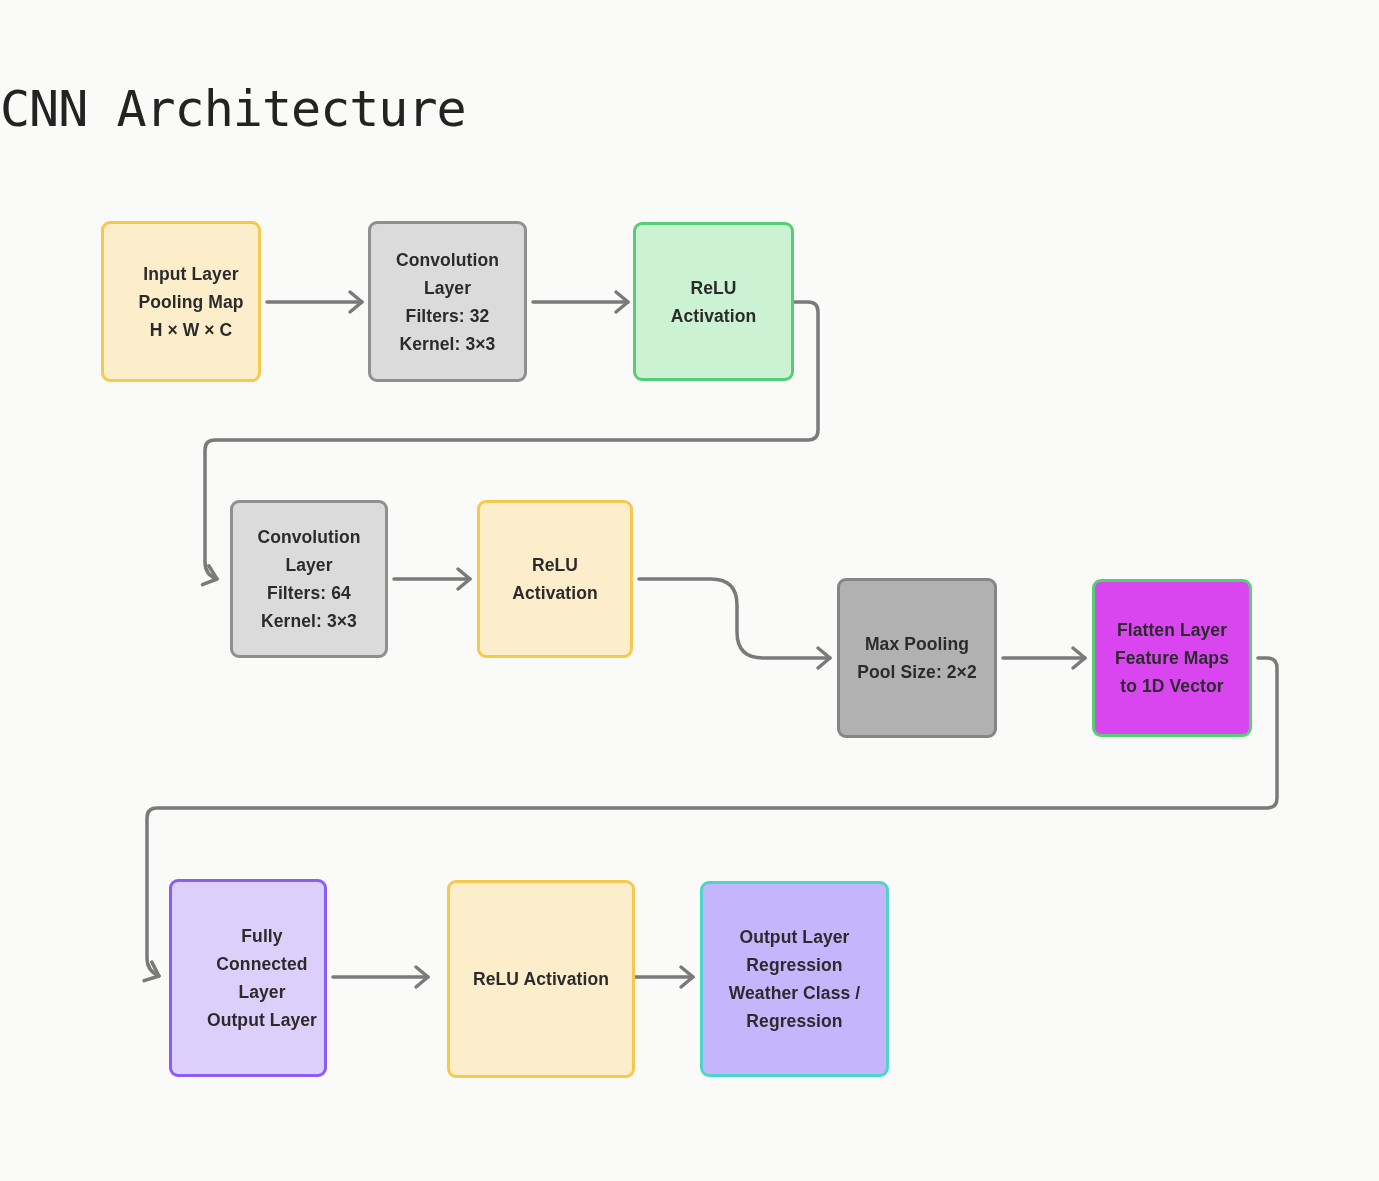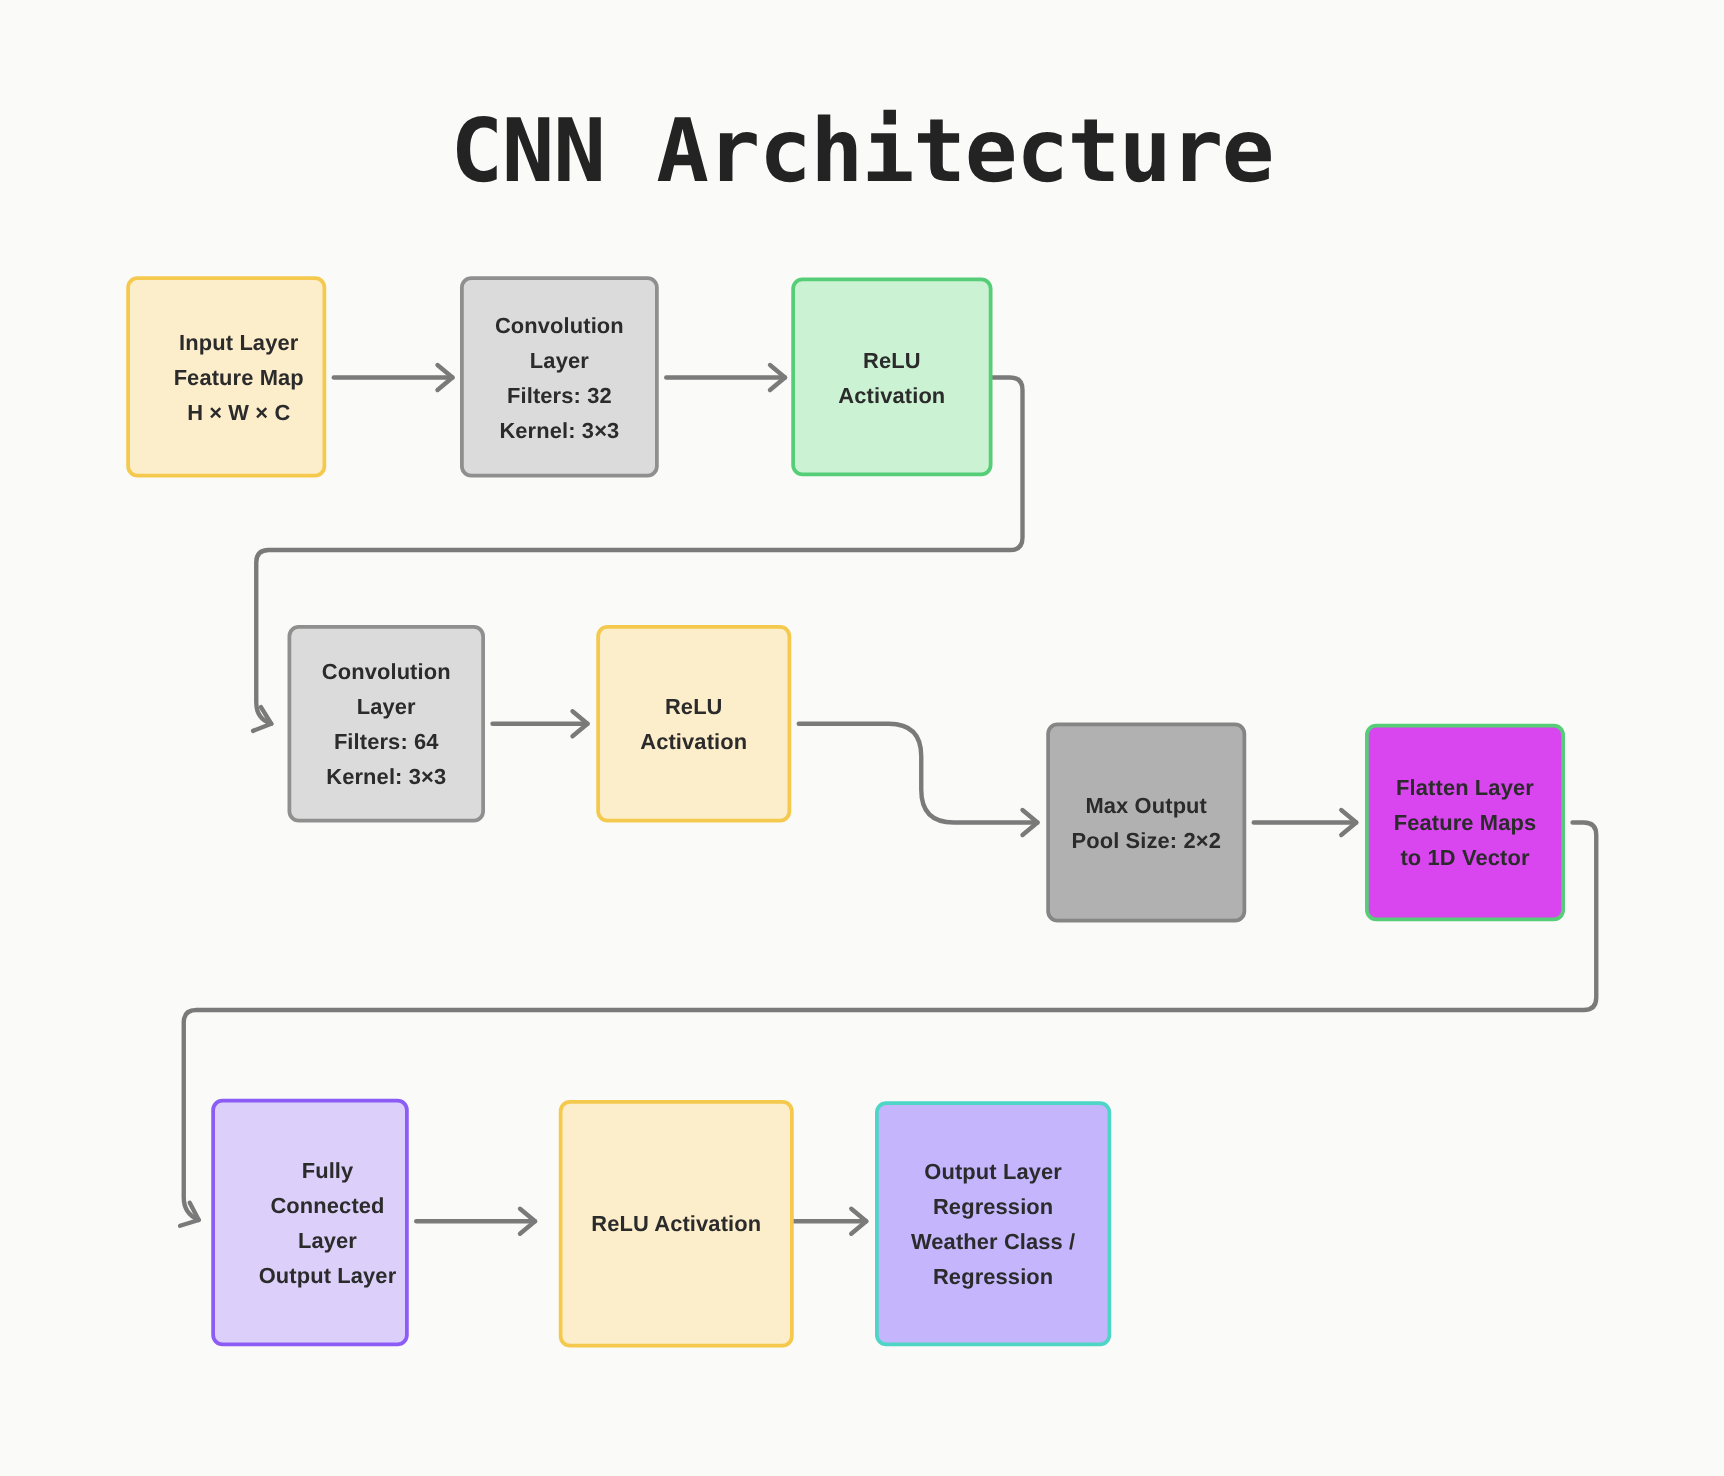--- a/index.html
+++ b/index.html
@@ -15,24 +15,24 @@
     position: relative;
     width: 1379px;
     height: 1181px;
     overflow: hidden;
   }
   .title {
     position: absolute;
     left: 0;
     top: 80px;
     width: 100%;
-    text-align: center;
+    text-align: left;
     font-family: "DejaVu Sans Mono", monospace;
-    font-weight: bold;
-    font-size: 70px;
+    font-weight: normal;
+    font-size: 50px;
     letter-spacing: -1px;
     color: #232323;
     white-space: nowrap;
   }
   svg.edges {
     position: absolute;
     left: 0;
     top: 0;
     width: 1379px;
     height: 1181px;
@@ -80,21 +80,21 @@
         <path d="M1003 658 H1085" fill="none" stroke="#7a7a7a" stroke-width="3.5" stroke-linecap="round" marker-end="url(#arrowhead)"></path>
         <path d="M1258 658 H1267 Q1277 658 1277 668 V798 Q1277 808 1267 808 H157 Q147 808 147 818 V958 Q147 971 159 976" fill="none" stroke="#7a7a7a" stroke-width="3.5" stroke-linecap="round" marker-end="url(#arrowhead)"></path>
         <path d="M333 977 H428" fill="none" stroke="#7a7a7a" stroke-width="3.5" stroke-linecap="round" marker-end="url(#arrowhead)"></path>
         <path d="M629 977 H693" fill="none" stroke="#7a7a7a" stroke-width="3.5" stroke-linecap="round" marker-end="url(#arrowhead)"></path>
       </g>
   </svg>
 
   <div id="node-layer">
       <div class="node" style="left: 101px; top: 221px; width: 160px; height: 161px; background: rgb(252, 238, 203); border-color: rgb(244, 201, 77); color: rgb(43, 43, 43); padding-left: 20px;">
         <div class="line">Input Layer</div>
-        <div class="line">Feature Map</div>
+        <div class="line">Pooling Map</div>
         <div class="line">H × W × C</div>
       </div>
       <div class="node" style="left: 368px; top: 221px; width: 159px; height: 161px; background: rgb(219, 219, 219); border-color: rgb(143, 143, 143); color: rgb(43, 43, 43);">
         <div class="line">Convolution</div>
         <div class="line">Layer</div>
         <div class="line">Filters: 32</div>
         <div class="line">Kernel: 3×3</div>
       </div>
       <div class="node" style="left: 633px; top: 222px; width: 161px; height: 159px; background: rgb(203, 242, 211); border-color: rgb(85, 206, 119); color: rgb(43, 43, 43);">
         <div class="line">ReLU</div>
@@ -104,21 +104,21 @@
         <div class="line">Convolution</div>
         <div class="line">Layer</div>
         <div class="line">Filters: 64</div>
         <div class="line">Kernel: 3×3</div>
       </div>
       <div class="node" style="left: 477px; top: 500px; width: 156px; height: 158px; background: rgb(252, 238, 203); border-color: rgb(244, 201, 77); color: rgb(43, 43, 43);">
         <div class="line">ReLU</div>
         <div class="line">Activation</div>
       </div>
       <div class="node" style="left: 837px; top: 578px; width: 160px; height: 160px; background: rgb(177, 177, 177); border-color: rgb(133, 133, 133); color: rgb(43, 43, 43);">
-        <div class="line">Max Output</div>
+        <div class="line">Max Pooling</div>
         <div class="line">Pool Size: 2×2</div>
       </div>
       <div class="node" style="left: 1092px; top: 579px; width: 160px; height: 158px; background: #d946ef; border-color: rgb(85, 206, 119); color: rgb(43, 43, 43);">
         <div class="line">Flatten Layer</div>
         <div class="line">Feature Maps</div>
         <div class="line">to 1D Vector</div>
       </div>
       <div class="node" style="left: 169px; top: 879px; width: 158px; height: 198px; background: rgb(220, 208, 250); border-color: rgb(139, 92, 246); color: rgb(43, 43, 43); padding-left: 28px;">
         <div class="line">Fully</div>
         <div class="line">Connected</div>

